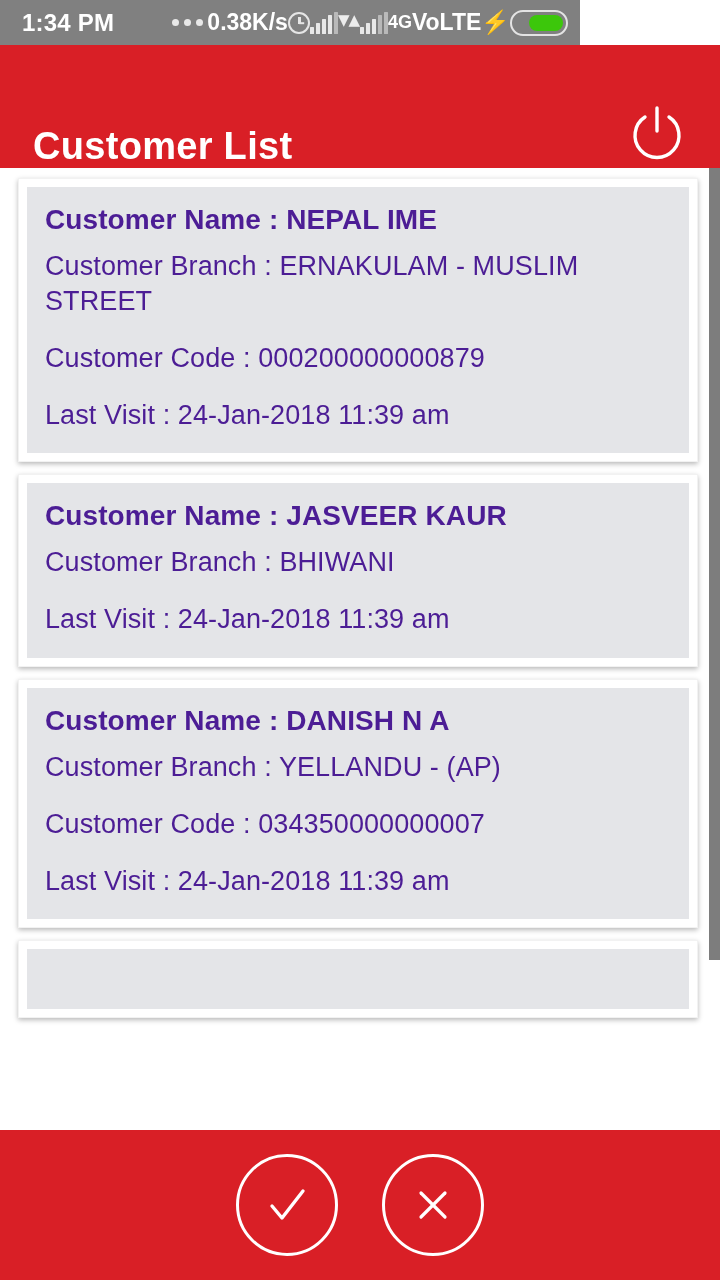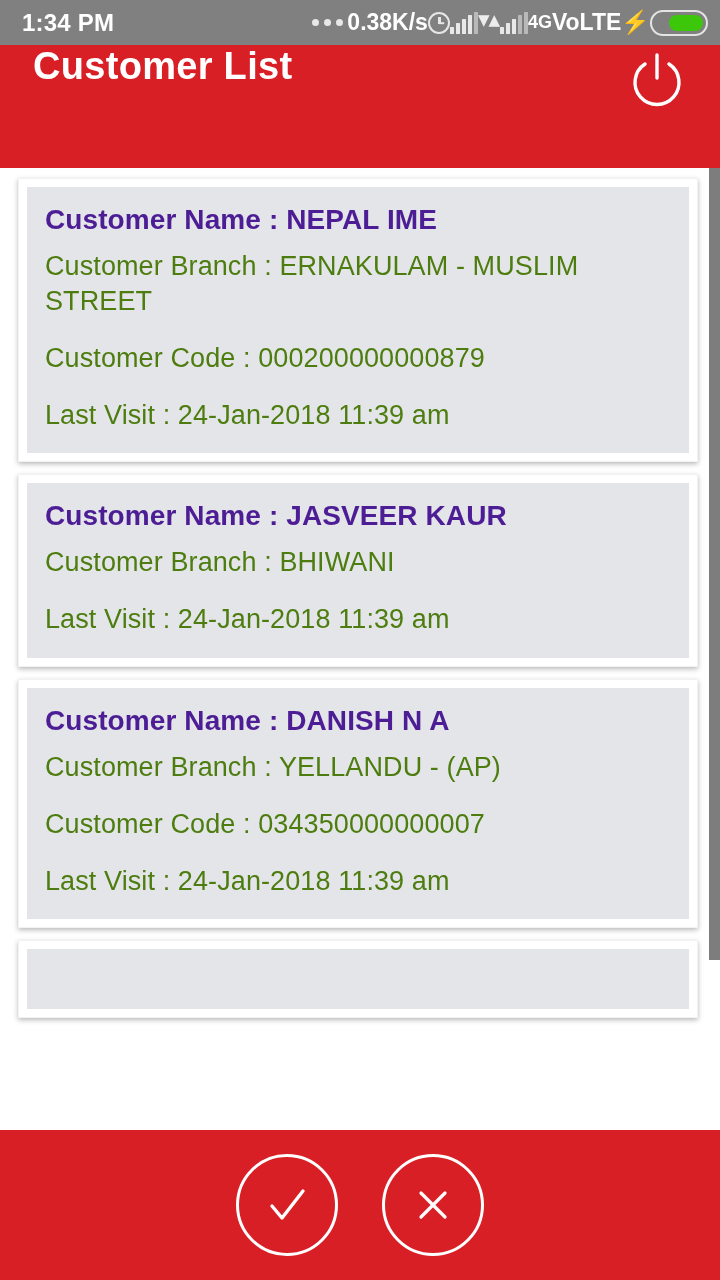--- a/index.html
+++ b/index.html
@@ -7,21 +7,21 @@
   body {
     font-family: "Liberation Sans", sans-serif;
     background:#ffffff;
     overflow:hidden;
     position:relative;
   }
 
   
   #status-bar{
     position:absolute; top:0; left:0;
-    width:720px; height:45px;
+    width:580px; height:45px;
     background:#808080;
     display:flex; align-items:center;
     padding:0 12px 0 22px;
     color:#ffffff;
   }
   #status-clock{
     font-size:24px; font-weight:bold; letter-spacing:.2px;
     white-space:nowrap;
   }
   .sb-spacer{ flex:1 1 auto; }
@@ -55,21 +55,21 @@
     width:58px;height:26px;border:2.5px solid #e4e4e4;border-radius:13px;
     padding:3px; display:flex; align-items:center;
   }
   .battery i{ display:block; height:100%; width:70%; background:#3cc70b; border-radius:9px; margin-left:auto;}
 
   
   #app-bar{
     position:absolute; top:45px; left:0;
     width:720px; height:123px;
     background:#d91f26;
-    display:flex; align-items:flex-start;
+    display:flex; align-items:flex-end;
     padding:0 28px 0 33px;
   }
   #app-title{
     color:#ffffff; font-size:38px; font-weight:bold; letter-spacing:.3px;
     flex:1 1 auto;
   }
   #power-button{
     width:70px;height:70px;display:flex;align-items:center;justify-content:center;
     cursor:pointer;
   }
@@ -91,21 +91,21 @@
   }
   .card-inner{
     background:#e4e5e8;
     padding:15px 18px 20px 18px;
   }
   .cust-name{
     font-size:28px; font-weight:bold; color:#4c1d95;
     line-height:1.25; margin-bottom:12px; letter-spacing:.1px;
   }
   .cust-line{
-    font-size:27px; color:#4d7c0f; line-height:1.3;
+    font-size:27px; color:#4c1d95; line-height:1.3;
     margin-bottom:22px; letter-spacing:.1px;
   }
   .cust-line:last-child{ margin-bottom:0; }
 
   
   #list-scrollbar{
     position:absolute; top:168px; right:0;
     width:11px; height:792px;
     background:#7d7d7d;
     z-index:5;

